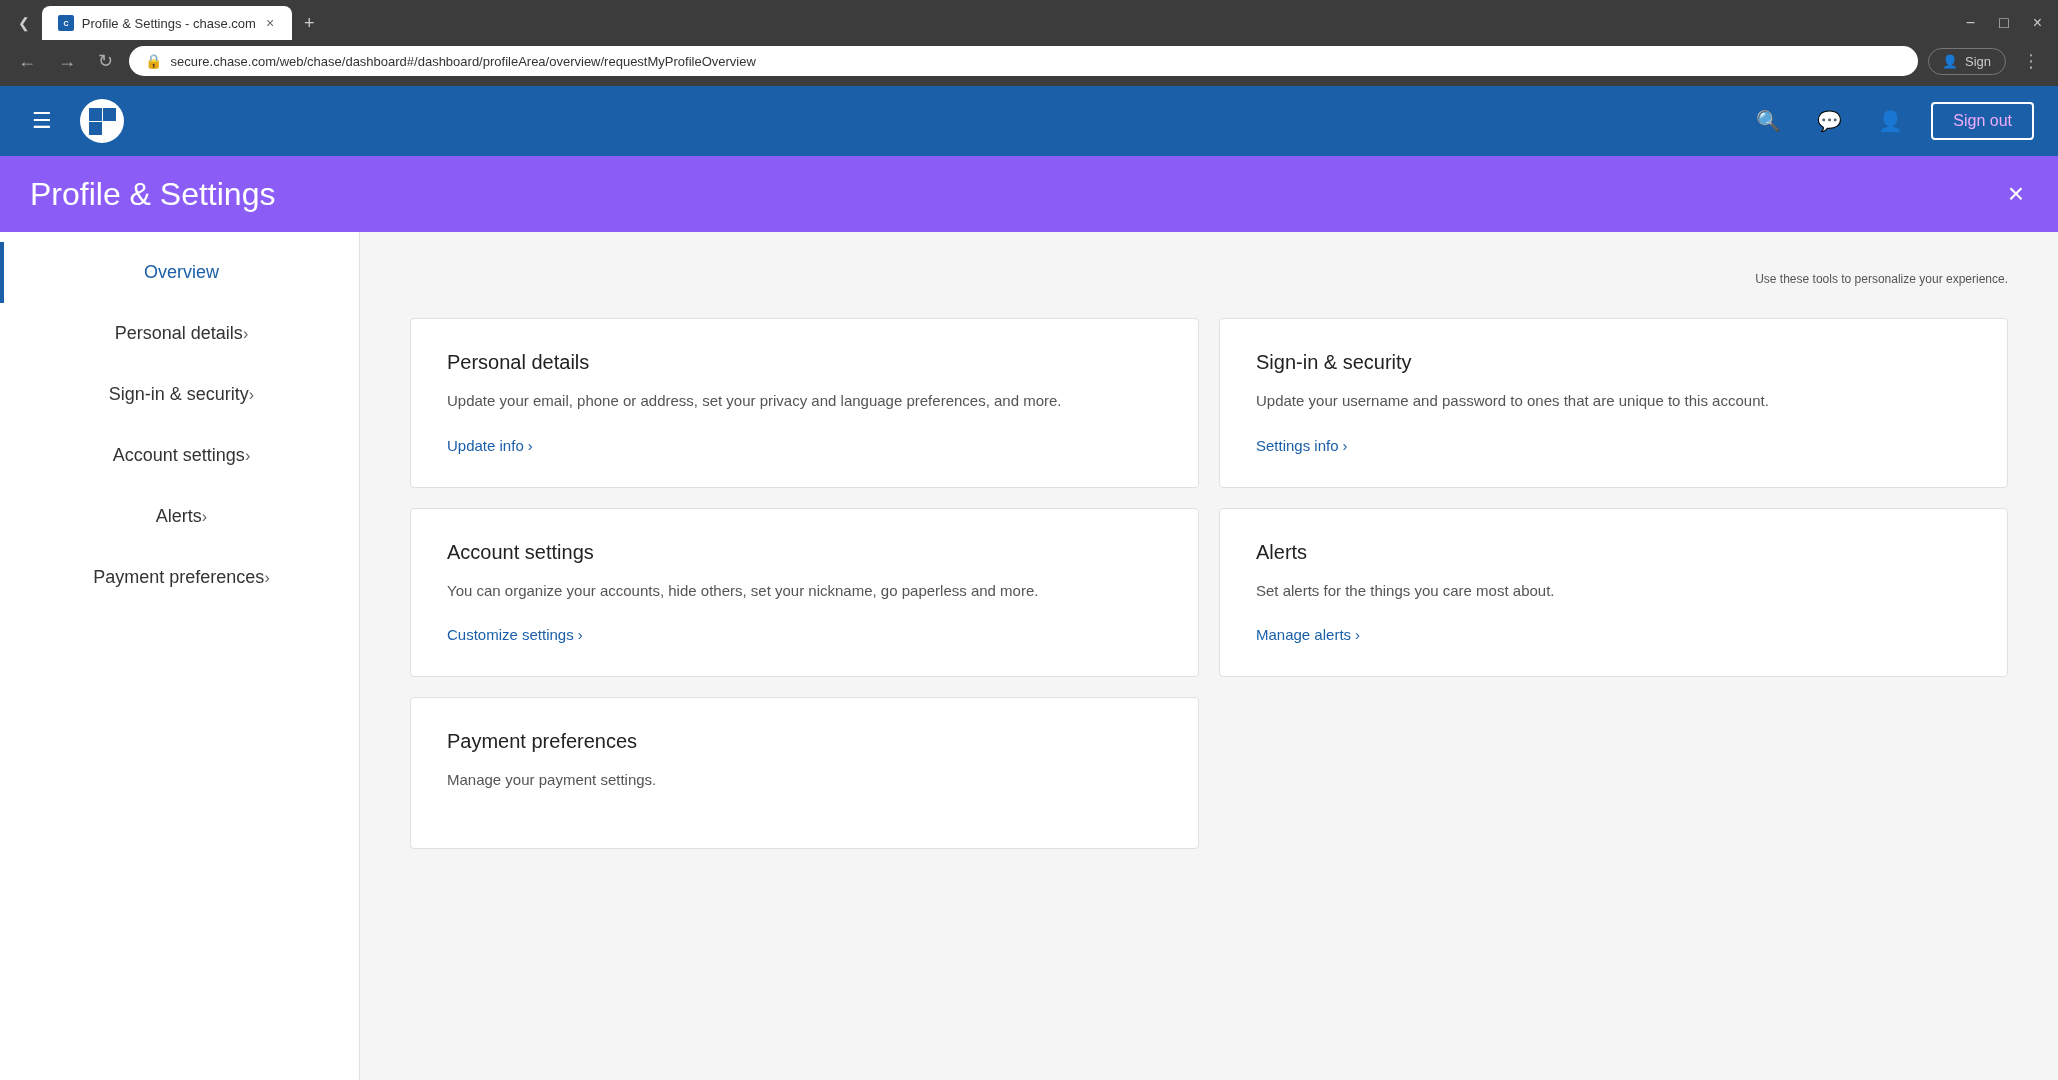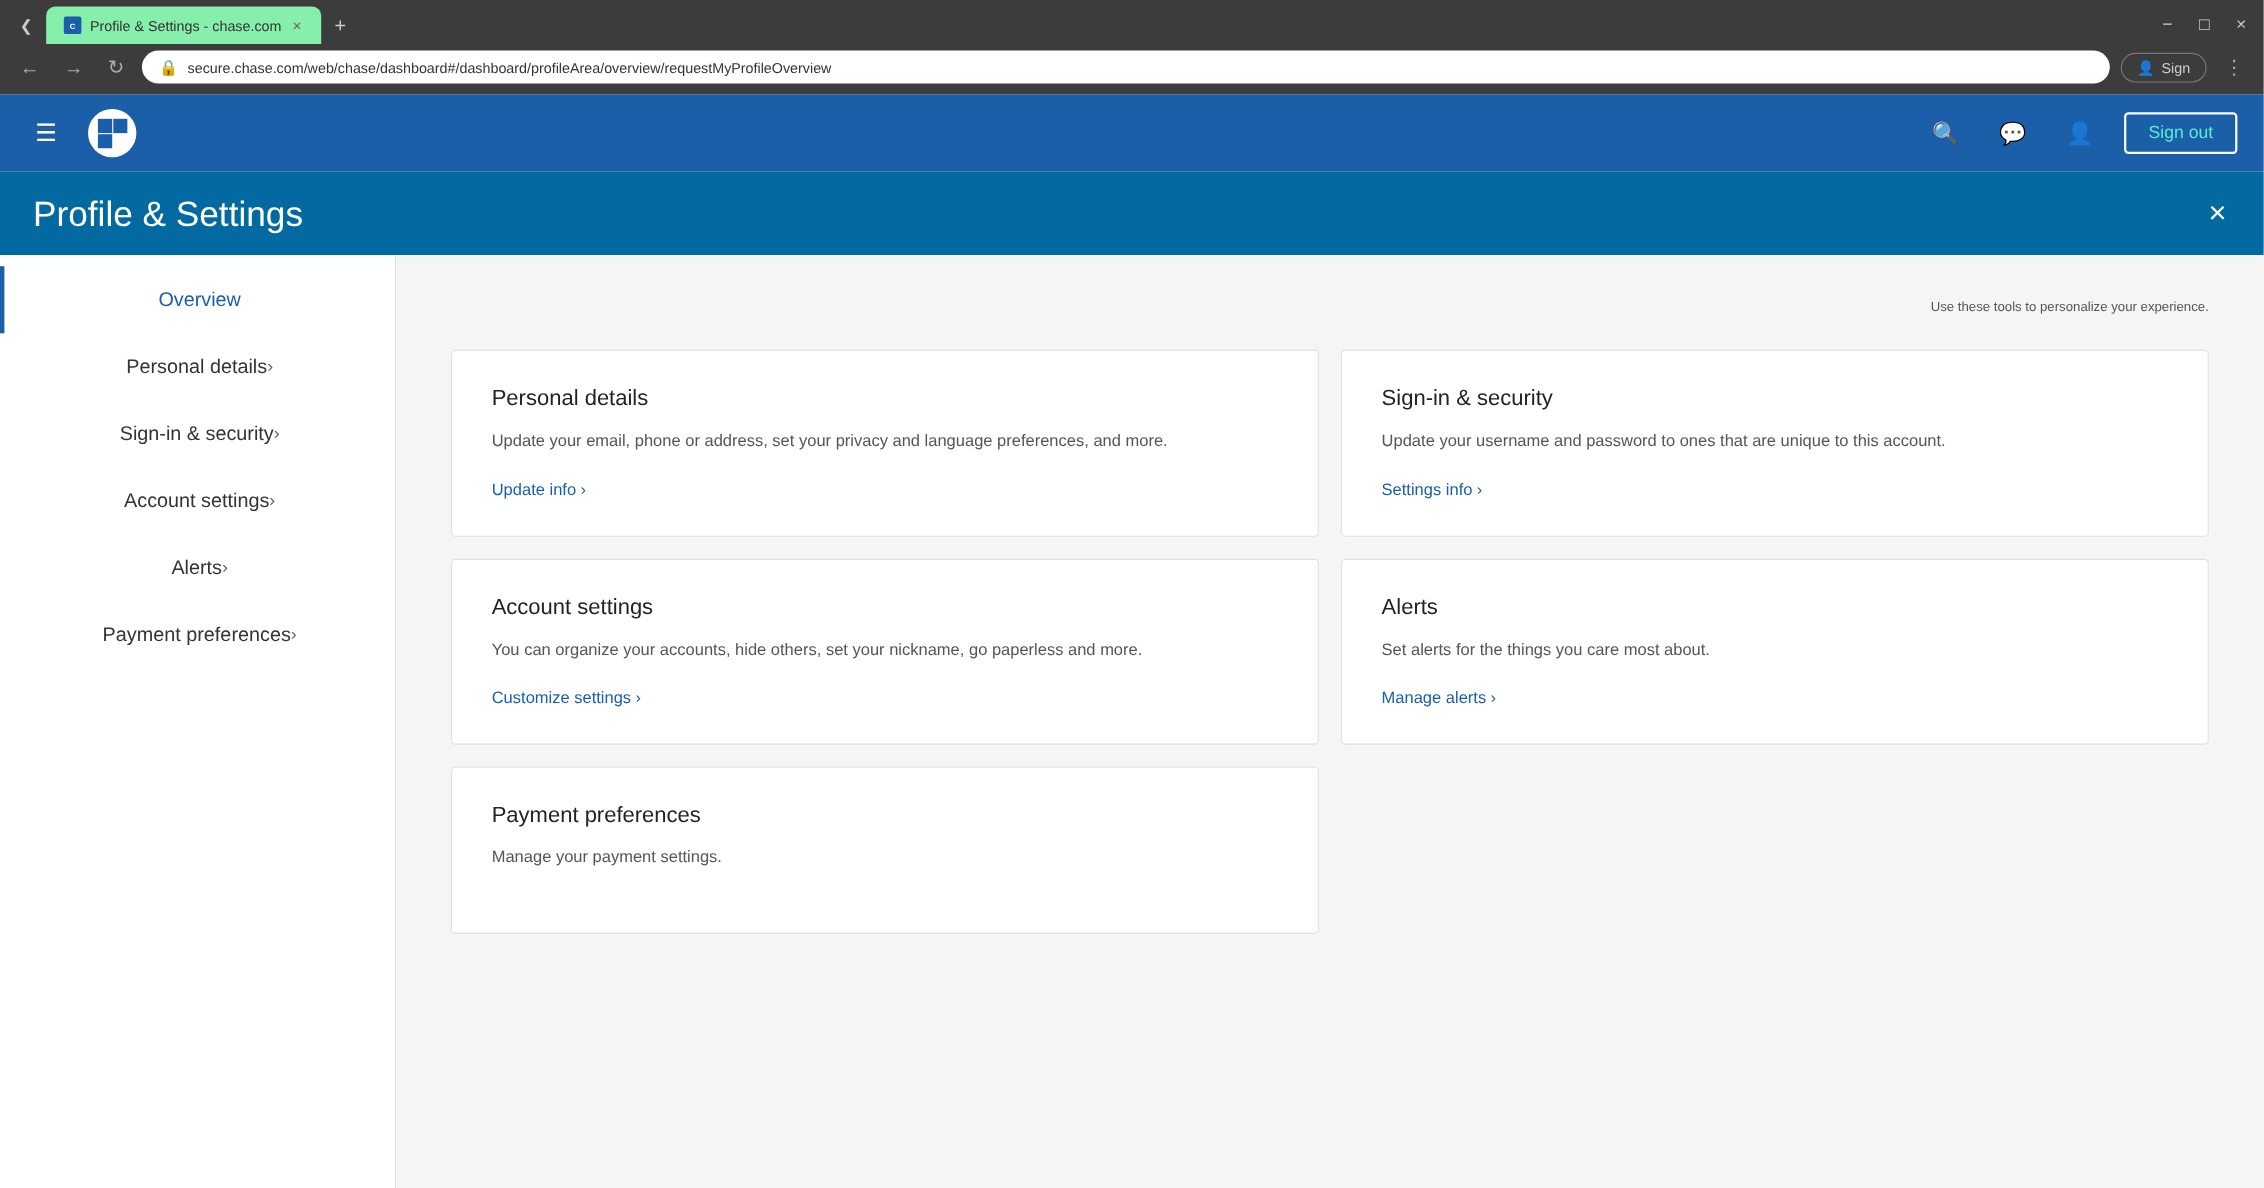--- a/index.html
+++ b/index.html
@@ -13,21 +13,21 @@
     }
     .tab-group-btn {
       background: none;
       border: none;
       color: #ccc;
       font-size: 14px;
       cursor: pointer;
       padding: 4px 8px;
     }
     .tab {
-      background: #86efac;
+      background: #ffffff;
       border-radius: 8px 8px 0 0;
       padding: 7px 16px;
       display: flex;
       align-items: center;
       gap: 8px;
       font-size: 13px;
       color: #333;
       min-width: 200px;
       max-width: 260px;
     }
@@ -114,31 +114,31 @@
       flex-shrink: 0;
     }
     .header-spacer { flex: 1; }
     .header-icon-btn {
       background: none; border: none; color: #fff; font-size: 20px; cursor: pointer; padding: 8px;
     }
     .sign-out-btn {
       background: none;
       border: 2px solid #fff;
       border-radius: 4px;
-      color: #5eead4;
+      color: #f0abfc;
       font-size: 16px;
       font-weight: 500;
       padding: 8px 20px;
       cursor: pointer;
       text-align: right;
     }
 
     
     .profile-banner {
-      background: #0369a1;
+      background: #8b5cf6;
       padding: 18px 30px;
       display: flex;
       align-items: center;
       justify-content: space-between;
     }
     .profile-title {
       color: #fff;
       font-size: 32px;
       font-weight: 300;
     }

